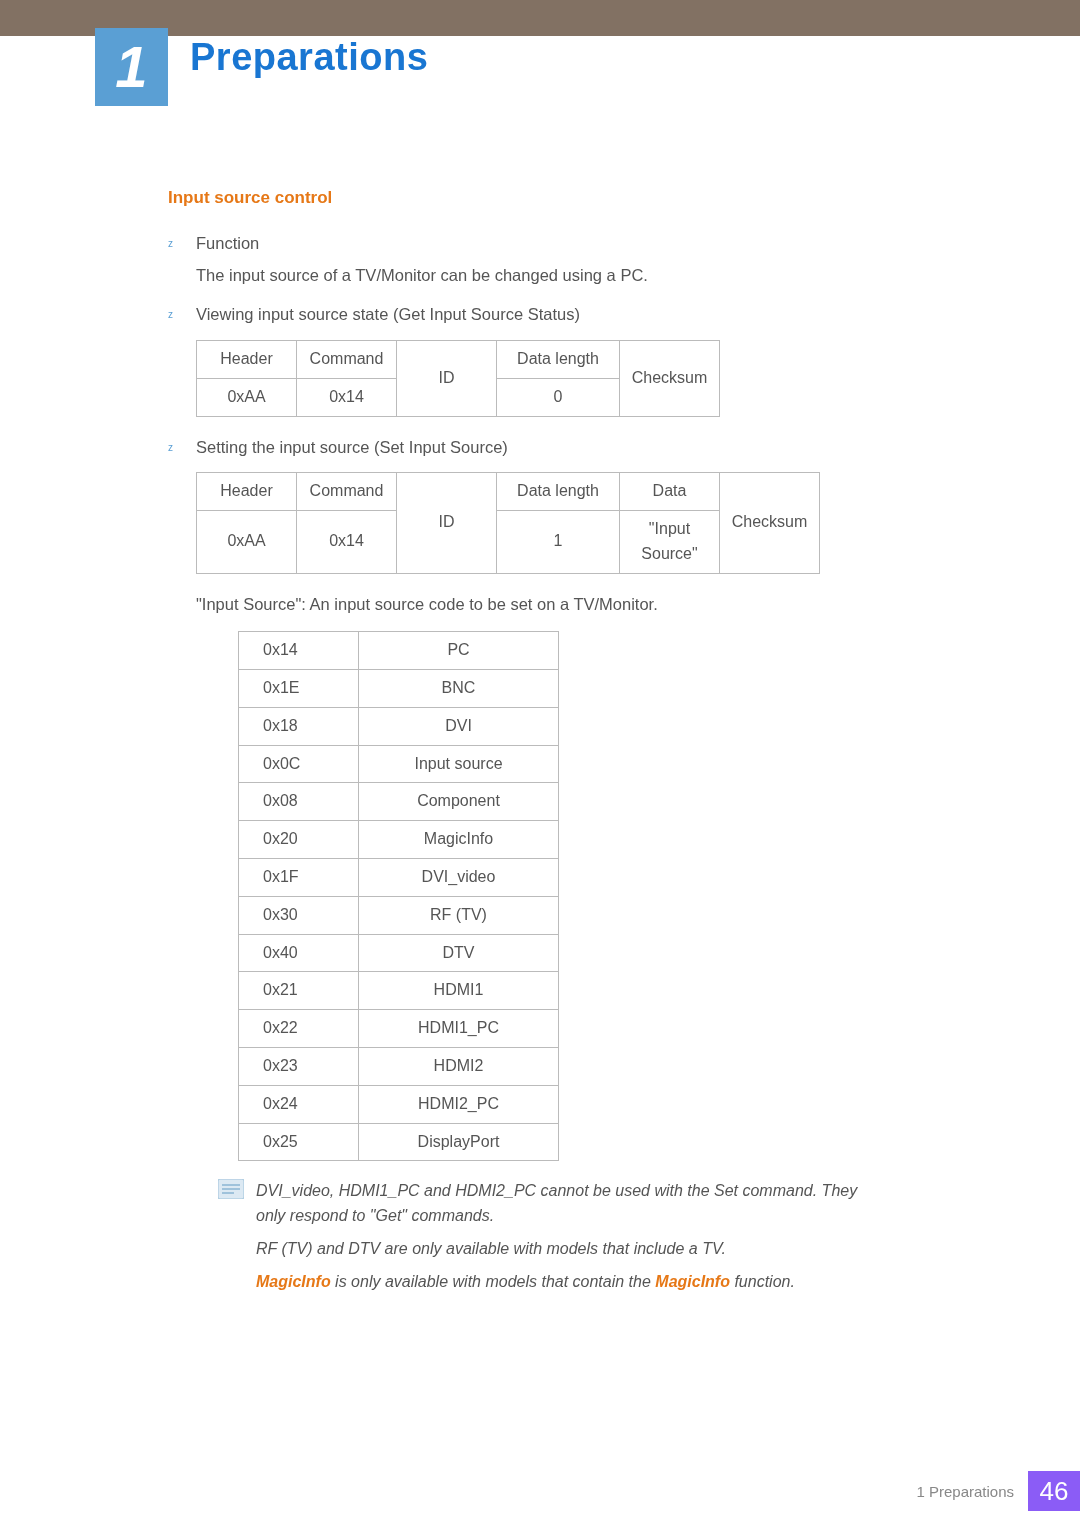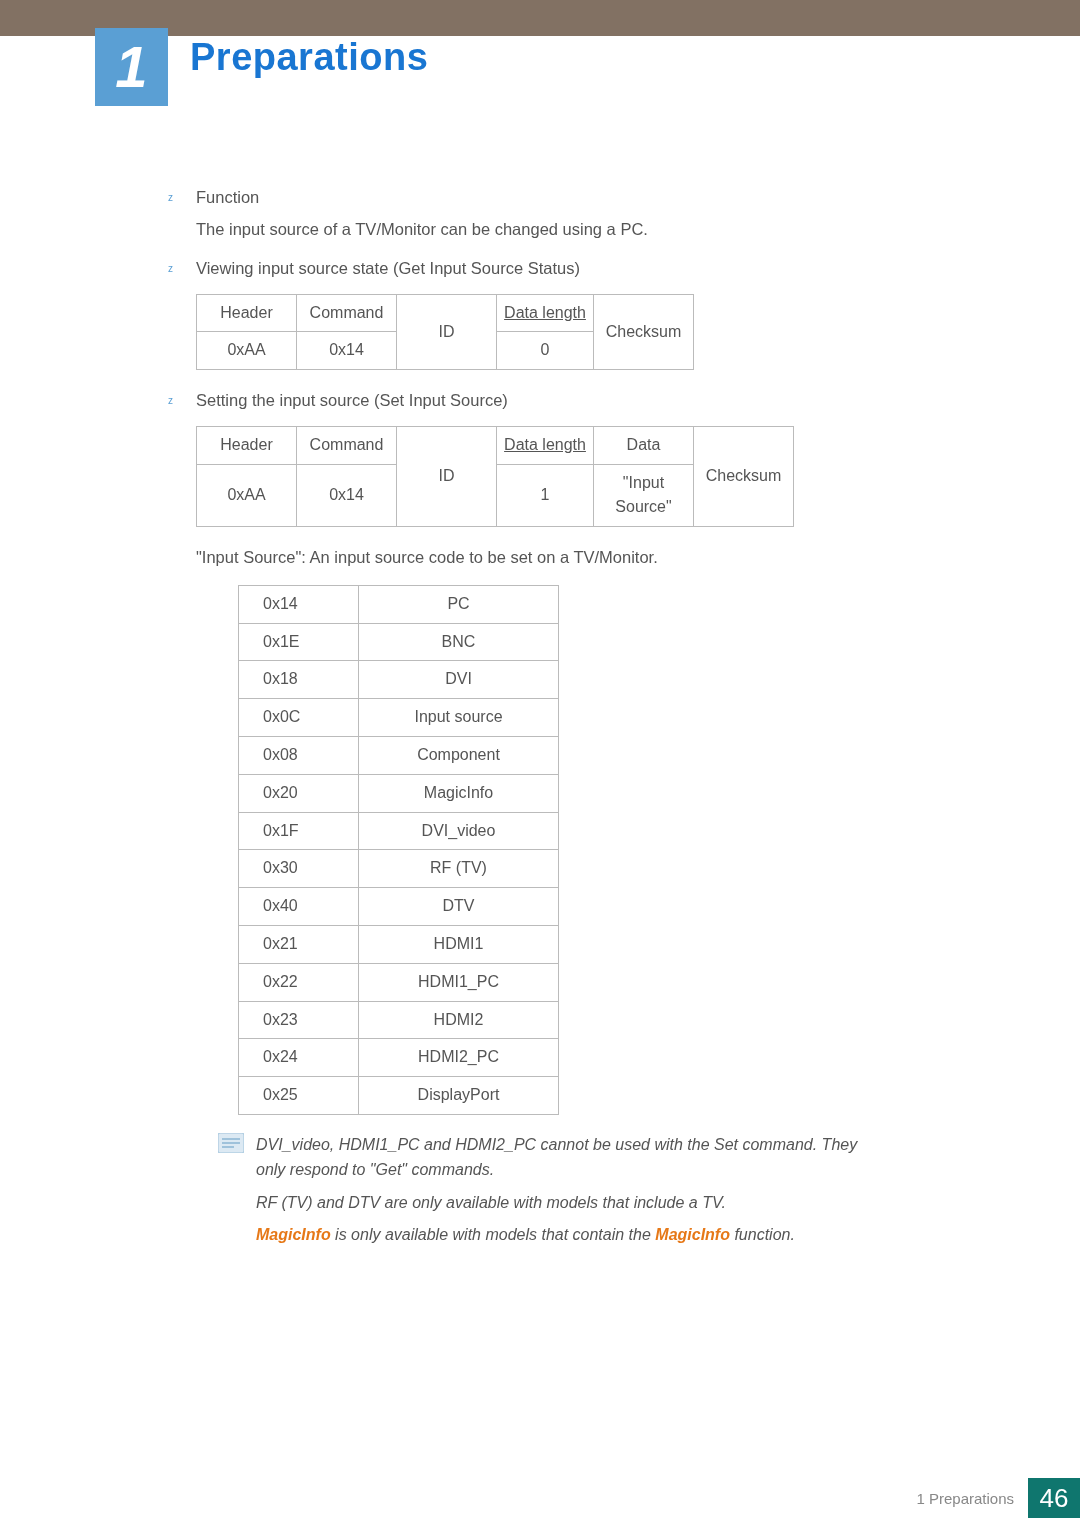--- a/index.html
+++ b/index.html
@@ -70,66 +70,67 @@
     font-size: 16px;
     color: #555;
   }
   td {
     border: 1px solid #bbb;
     padding: 6px 4px;
     text-align: center;
     height: 28px;
   }
   .w100 { width: 100px; }
-  .w105 { width: 97px; text-decoration: underline; }
+  .w105 { width: 123px; }
   .src-table { margin-left: 70px; }
   .src-table td:first-child { width: 120px; padding-left: 24px; text-align: left; }
   .src-table td:last-child { width: 200px; text-align: center; }
   .note-block { display: flex; margin-top: 10px; }
   .note-icon {
     width: 28px; height: 22px;
     flex-shrink: 0;
     margin-right: 10px;
     position: relative;
   }
   .note-icon svg { display: block; }
   .note-body { flex: 1; font-size: 16px; }
   .note-body p { margin-bottom: 8px; font-style: italic; }
   .highlight { color: #e67817; font-weight: bold; }
   .footer {
     position: absolute;
-    bottom: 9px;
+    bottom: 16px;
     right: 0;
     display: flex;
     align-items: center;
     height: 40px;
   }
   .footer-text {
     font-size: 15px;
     color: #888;
     margin-right: 14px;
   }
   .footer-page {
     width: 52px;
     height: 40px;
-    background: #0f766e;
+    background: #8b5cf6;
     color: #fff;
     font-size: 26px;
     text-align: center;
     line-height: 40px;
   }
 </style>
 </head>
 <body>
 
 <div class="top-bar"></div>
 <div class="chapter-tab">1</div>
 <div class="chapter-title">Preparations</div>
 
 <div class="content">
+  <div class="section-heading">Input source control</div>
 
   <div class="bullet-row">
     <div class="bullet">z</div>
     <div class="bullet-body">Function</div>
   </div>
   <div class="indent">The input source of a TV/Monitor can be changed using a PC.</div>
 
   <div class="bullet-row">
     <div class="bullet">z</div>
     <div class="bullet-body">Viewing input source state (Get Input Source Status)</div>

